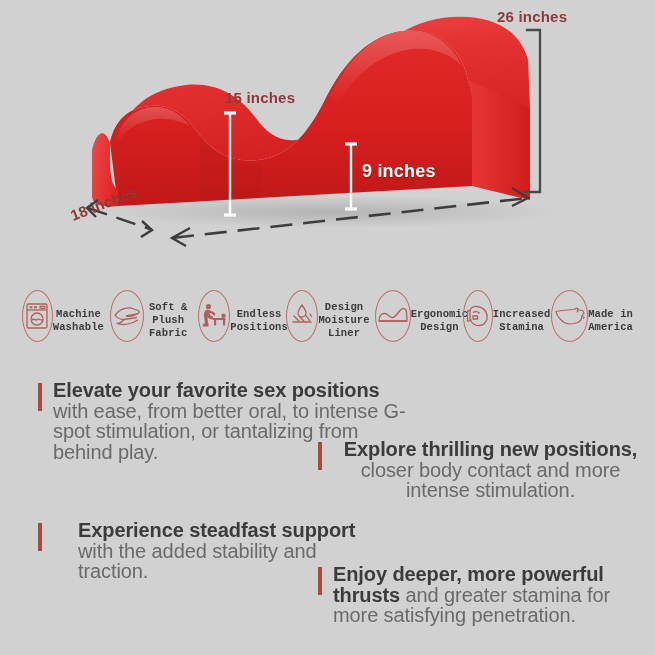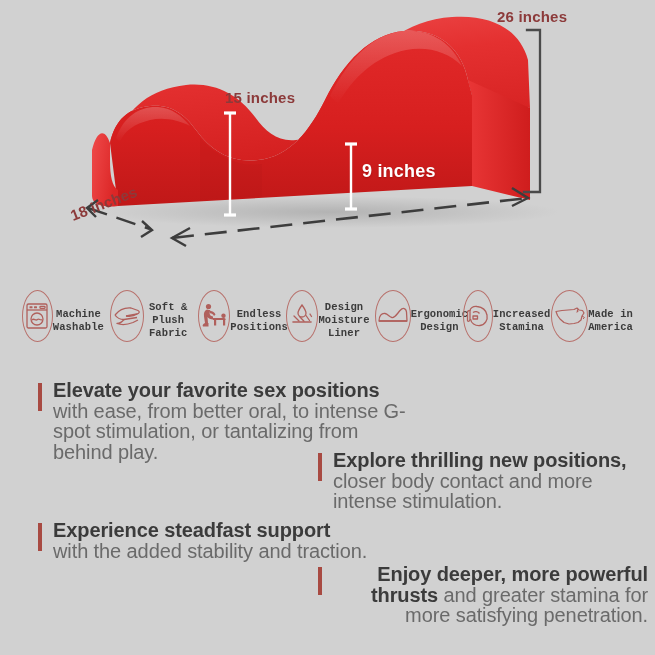--- a/index.html
+++ b/index.html
@@ -122,25 +122,25 @@
     color: #6a6a6a;
     letter-spacing: -.1px;
   }
   .benefit-text b {
     color: #3b3b3b;
     font-weight: bold;
   }
 
   #benefit-0 { left: 38px;  top: 8px;   width: 374px; }
   #benefit-0 .benefit-bar { height: 28px; }
-  #benefit-1 { left: 318px; top: 78px;  width: 330px; }
+  #benefit-1 { left: 318px; top: 67px;  width: 330px; text-align: center; }
   #benefit-1 .benefit-bar { height: 28px; }
-  #benefit-2 { left: 38px;  top: 148px; width: 330px; }
+  #benefit-2 { left: 38px;  top: 148px; width: 330px; gap: 25px; }
   #benefit-2 .benefit-bar { height: 28px; }
-  #benefit-3 { left: 318px; top: 192px; width: 330px; text-align: right; }
+  #benefit-3 { left: 318px; top: 192px; width: 330px; }
   #benefit-3 .benefit-bar { height: 28px; }
 </style>
 </head>
 <body>
 
 <div id="hero">
 
   <svg id="hero-svg" width="655" height="258" viewBox="0 0 655 258">
     <defs>
       <linearGradient id="gTop" x1="0" y1="0" x2="0.35" y2="1">

